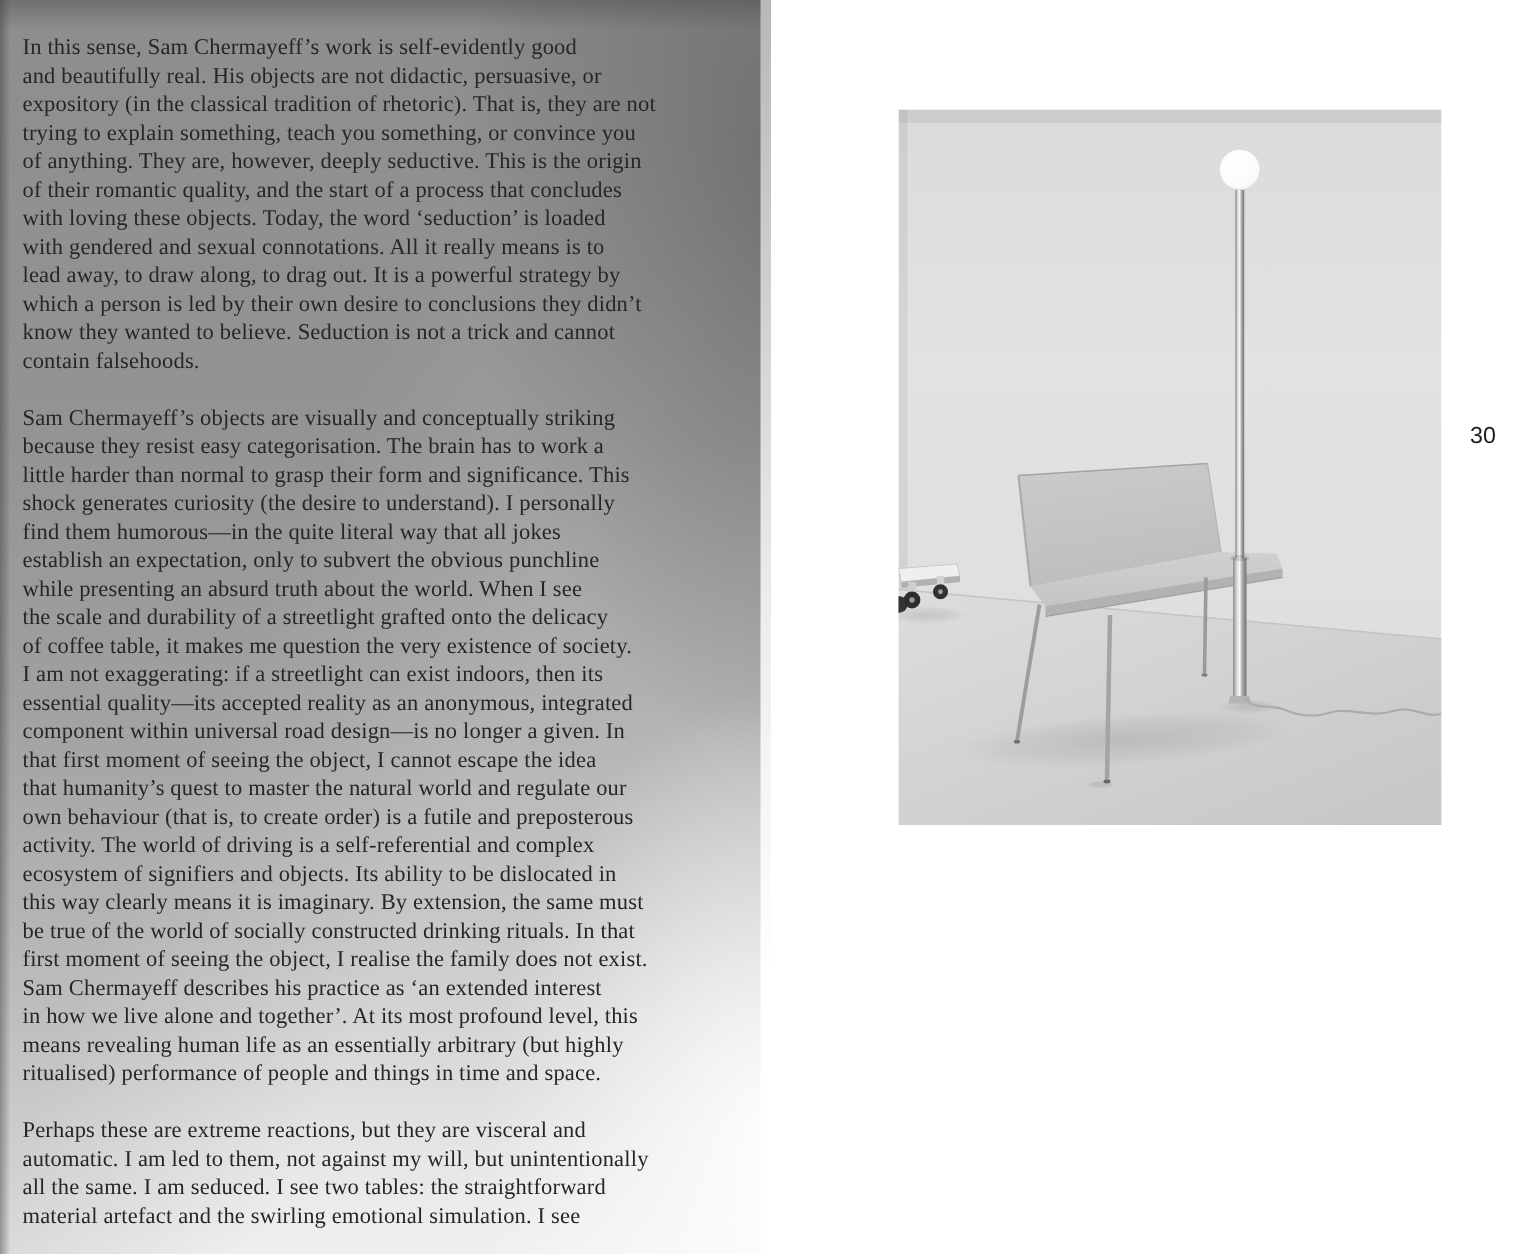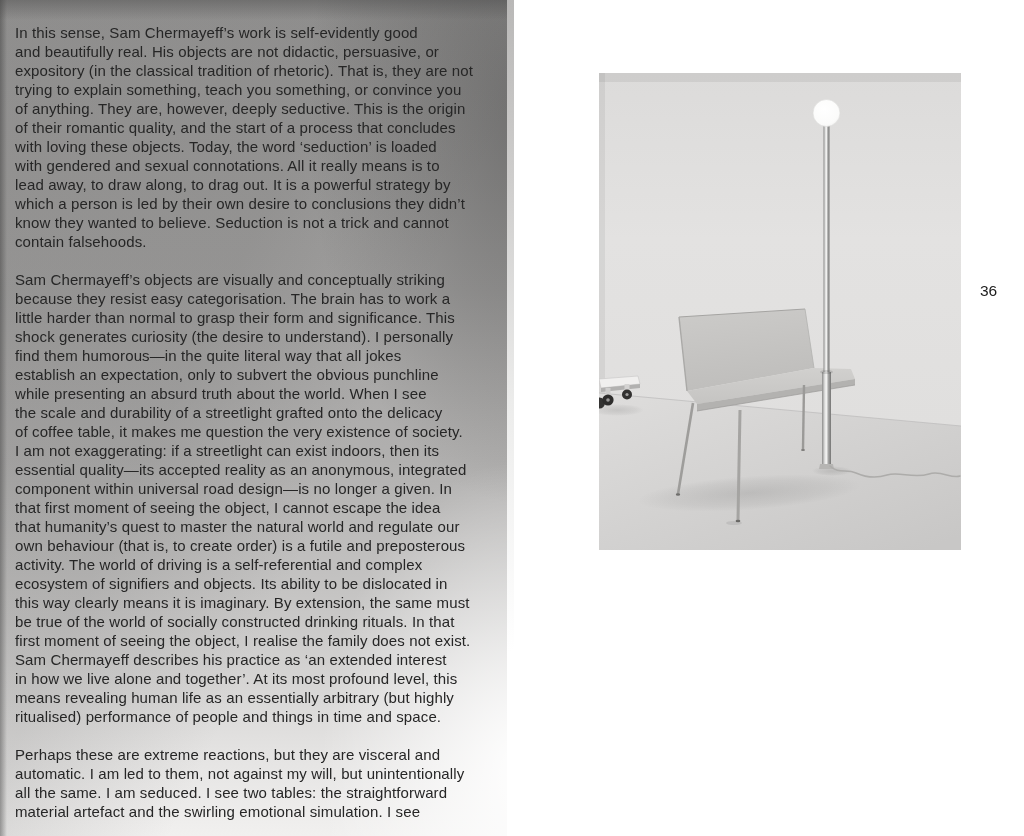--- a/index.html
+++ b/index.html
@@ -22,21 +22,21 @@
   }
   .spine-edge{
     position:absolute;right:0;top:0;width:7px;height:836px;
     background:linear-gradient(180deg,#b9b8b7 0%,#cfcecd 22%,#ececeb 48%,#ffffff 78%,#ffffff 100%);
   }
   .text-column{
     position:absolute;left:15px;top:23px;width:482px;
     font-size:15px;line-height:19px;letter-spacing:.12px;
     color:#262626;
   }
-  .para{white-space:pre-line;margin:0 0 19px 0;}
+  .para{white-space:pre-line;margin:0 0 19px 0;font-family:Liberation Serif, serif;}
   .para:last-child{margin-bottom:11px;}
   
   .right-page{
     position:absolute;left:514px;top:0;width:510px;height:836px;background:#ffffff;
   }
   .photo{
     position:absolute;left:85px;top:73px;width:362px;height:477px;
   }
   .photo svg{display:block;}
   .page-number{
@@ -186,16 +186,16 @@
           <polygon points="221,391 234,391 235,396 220,396" fill="#b6b5b3"></polygon>
           <rect x="224.5" y="51" width="6" height="248" fill="url(#poleGrad)"></rect>
           <ellipse cx="227.5" cy="299" rx="6.5" ry="2" fill="rgba(50,50,50,0.16)"></ellipse>
           <circle cx="227.5" cy="40" r="13.5" fill="url(#globeGrad)" stroke="#dcdbda" stroke-width="0.6"></circle>
         </g>
 
         <path d="M231,393 C239,401 247,396 257,400 C266,404 276,406 288,402 C300,398 314,406 330,401 C342,397 352,406 361,403" stroke="#adacaa" stroke-width="1.5" fill="none" stroke-linecap="round"></path>
       </svg>
     </div>
 
-    <div class="page-number">36</div>
+    <div class="page-number">30</div>
   </div>
 
 </div>
 
 </body></html>

